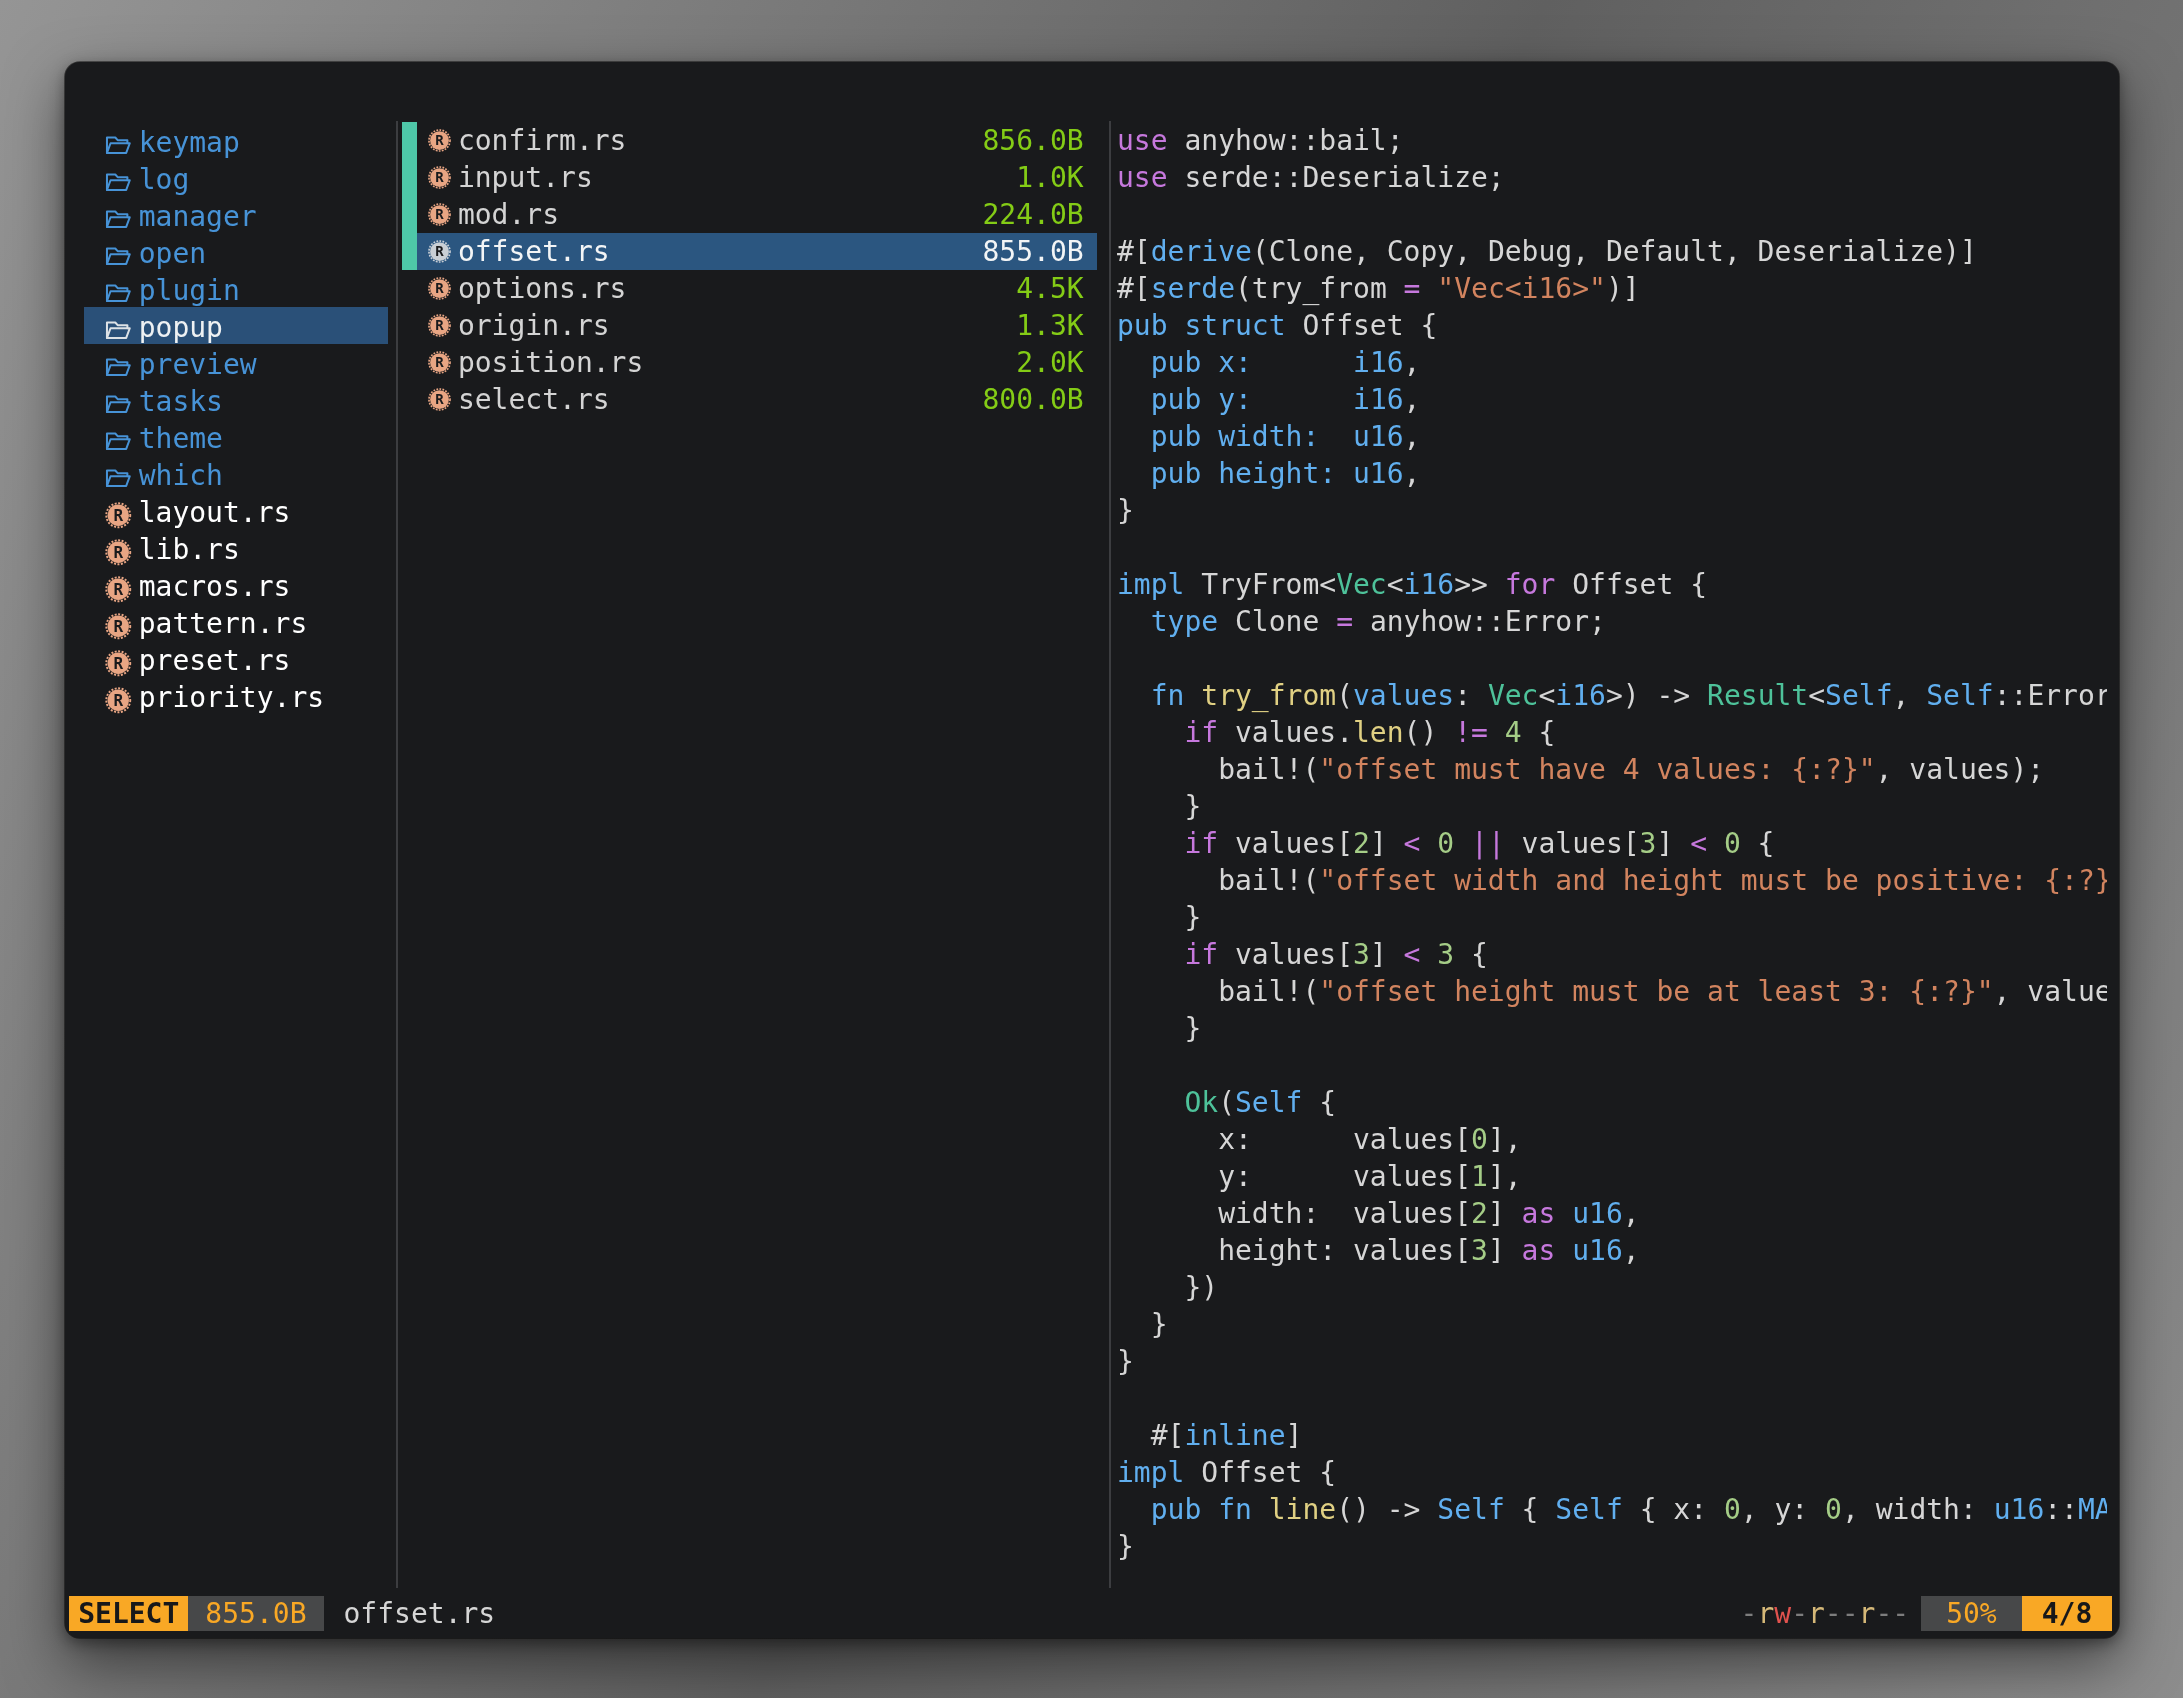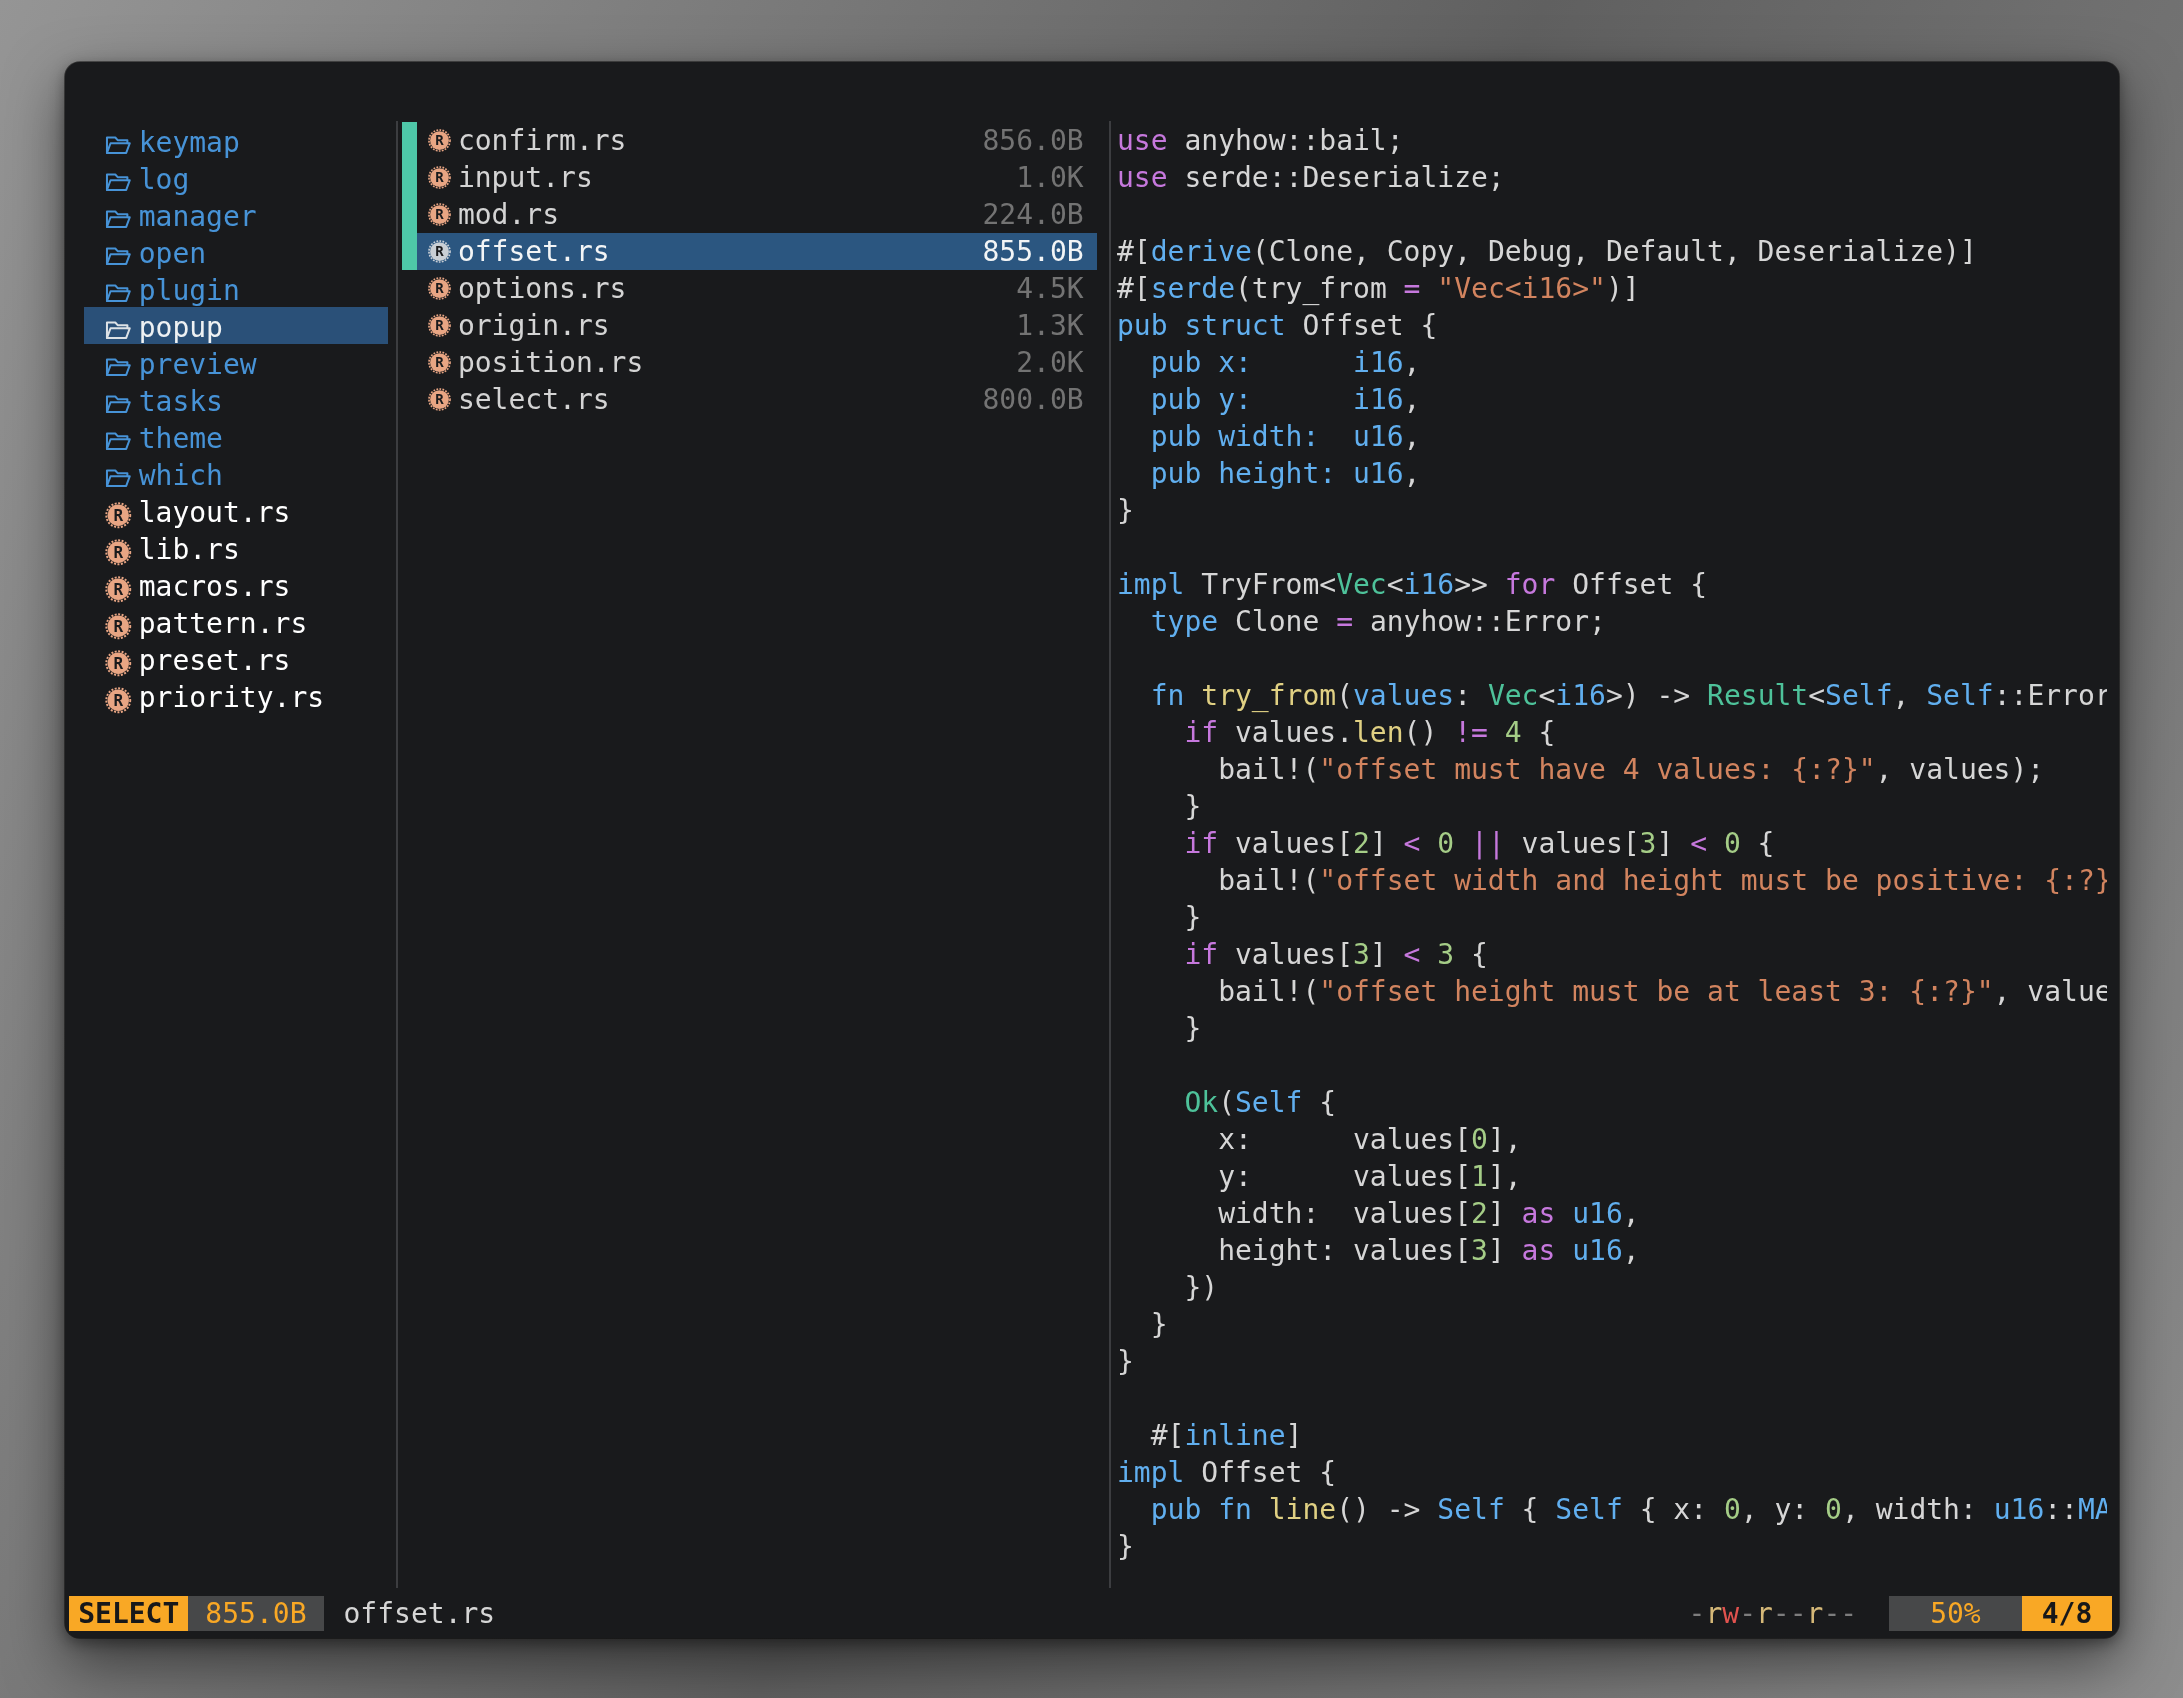--- a/index.html
+++ b/index.html
@@ -33,21 +33,21 @@
   
   .pane-mid{position:absolute;left:337px;top:60px;width:695px}
   .mrow{position:relative;height:37px}
   .mrow .marker{position:absolute;left:0;top:0;width:15px;height:100%;background:#4ec7a8;display:none}
   .mrow.marked .marker{display:block}
   .mrow .inner{margin-left:15px;height:100%;display:flex;align-items:center;gap:5.9px;padding:0 13.4px 0 10px;box-sizing:border-box}
   .mrow.cursor .inner{background:#2b5680}
   .mrow .icon{width:25px;height:25px;color:#e8a583}
   .mrow.cursor .icon{color:#c9cfd5}
   .mrow .name{color:#d4d4d4}
-  .mrow .fsize{margin-left:auto;color:#737373}
+  .mrow .fsize{margin-left:auto;color:#84cc16}
   .mrow.cursor .name,.mrow.cursor .fsize{color:#f3f5f6}
 
   
   .pane-code{position:absolute;left:1052px;top:60px;width:990px;overflow:hidden}
   .code-line{height:37px;line-height:37px;white-space:pre}
   .c-w{color:#d6d6d6}
   .c-k{color:#c678dd}
   .c-b{color:#61afef}
   .c-t{color:#4ec29a}
   .c-y{color:#e0d083}
@@ -57,21 +57,21 @@
   
   .statusbar{position:absolute;left:4.2px;right:6.7px;top:1534px;height:35px;display:flex;align-items:center}
   .badge-mode{background:#f9a825;color:#17181a;font-weight:bold;padding:0 9px;height:35px;display:flex;align-items:center}
   .chip-size{background:#474849;color:#f9a825;padding:0 17px;height:35px;display:flex;align-items:center}
   .sb-fname{margin-left:20px;color:#d6d6d6}
   .sb-spacer{flex:1}
   .perm{letter-spacing:0}
   .p-dim{color:#7d7d7d}
   .p-tan{color:#d5b878}
   .p-red{color:#e0524e}
-  .chip-pct{background:#474849;color:#f9a825;padding:0 41px;margin-left:32px;height:35px;display:flex;align-items:center}
+  .chip-pct{background:#474849;color:#f9a825;padding:0 25px;margin-left:12px;height:35px;display:flex;align-items:center}
   .chip-pos{background:#f9a825;color:#17181a;font-weight:bold;padding:0 20px;height:35px;display:flex;align-items:center}
 </style>
 </head>
 <body>
 
 <div class="window">
 
   <div class="sep" id="sep1"></div>
   <div class="sep" id="sep2"></div>
 

